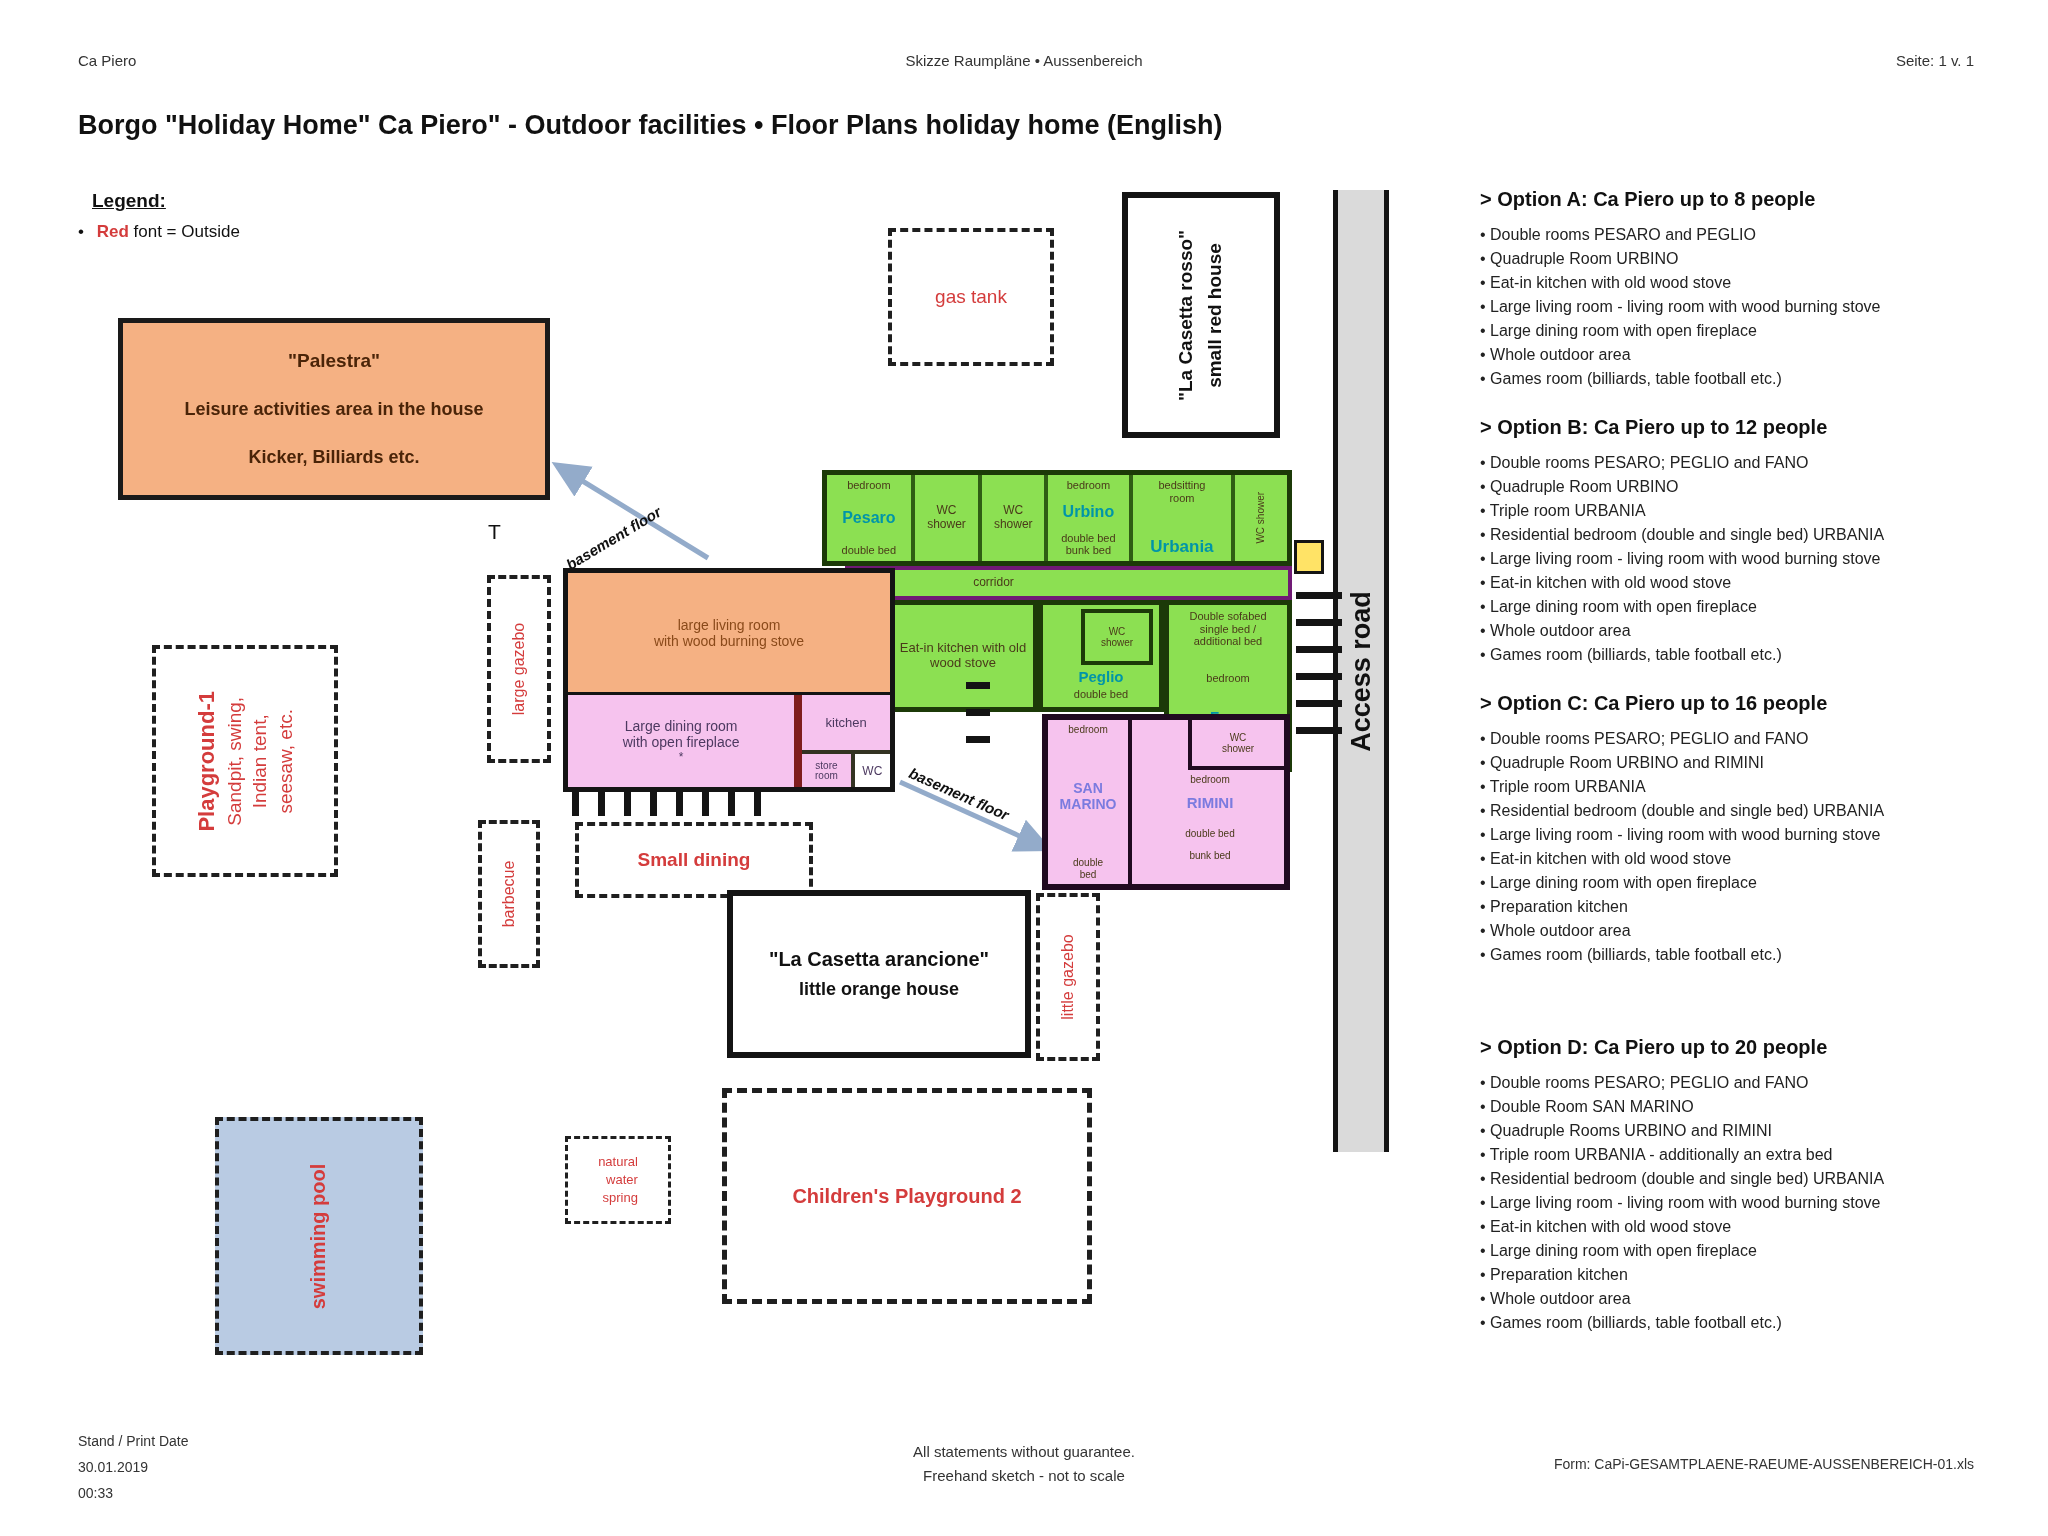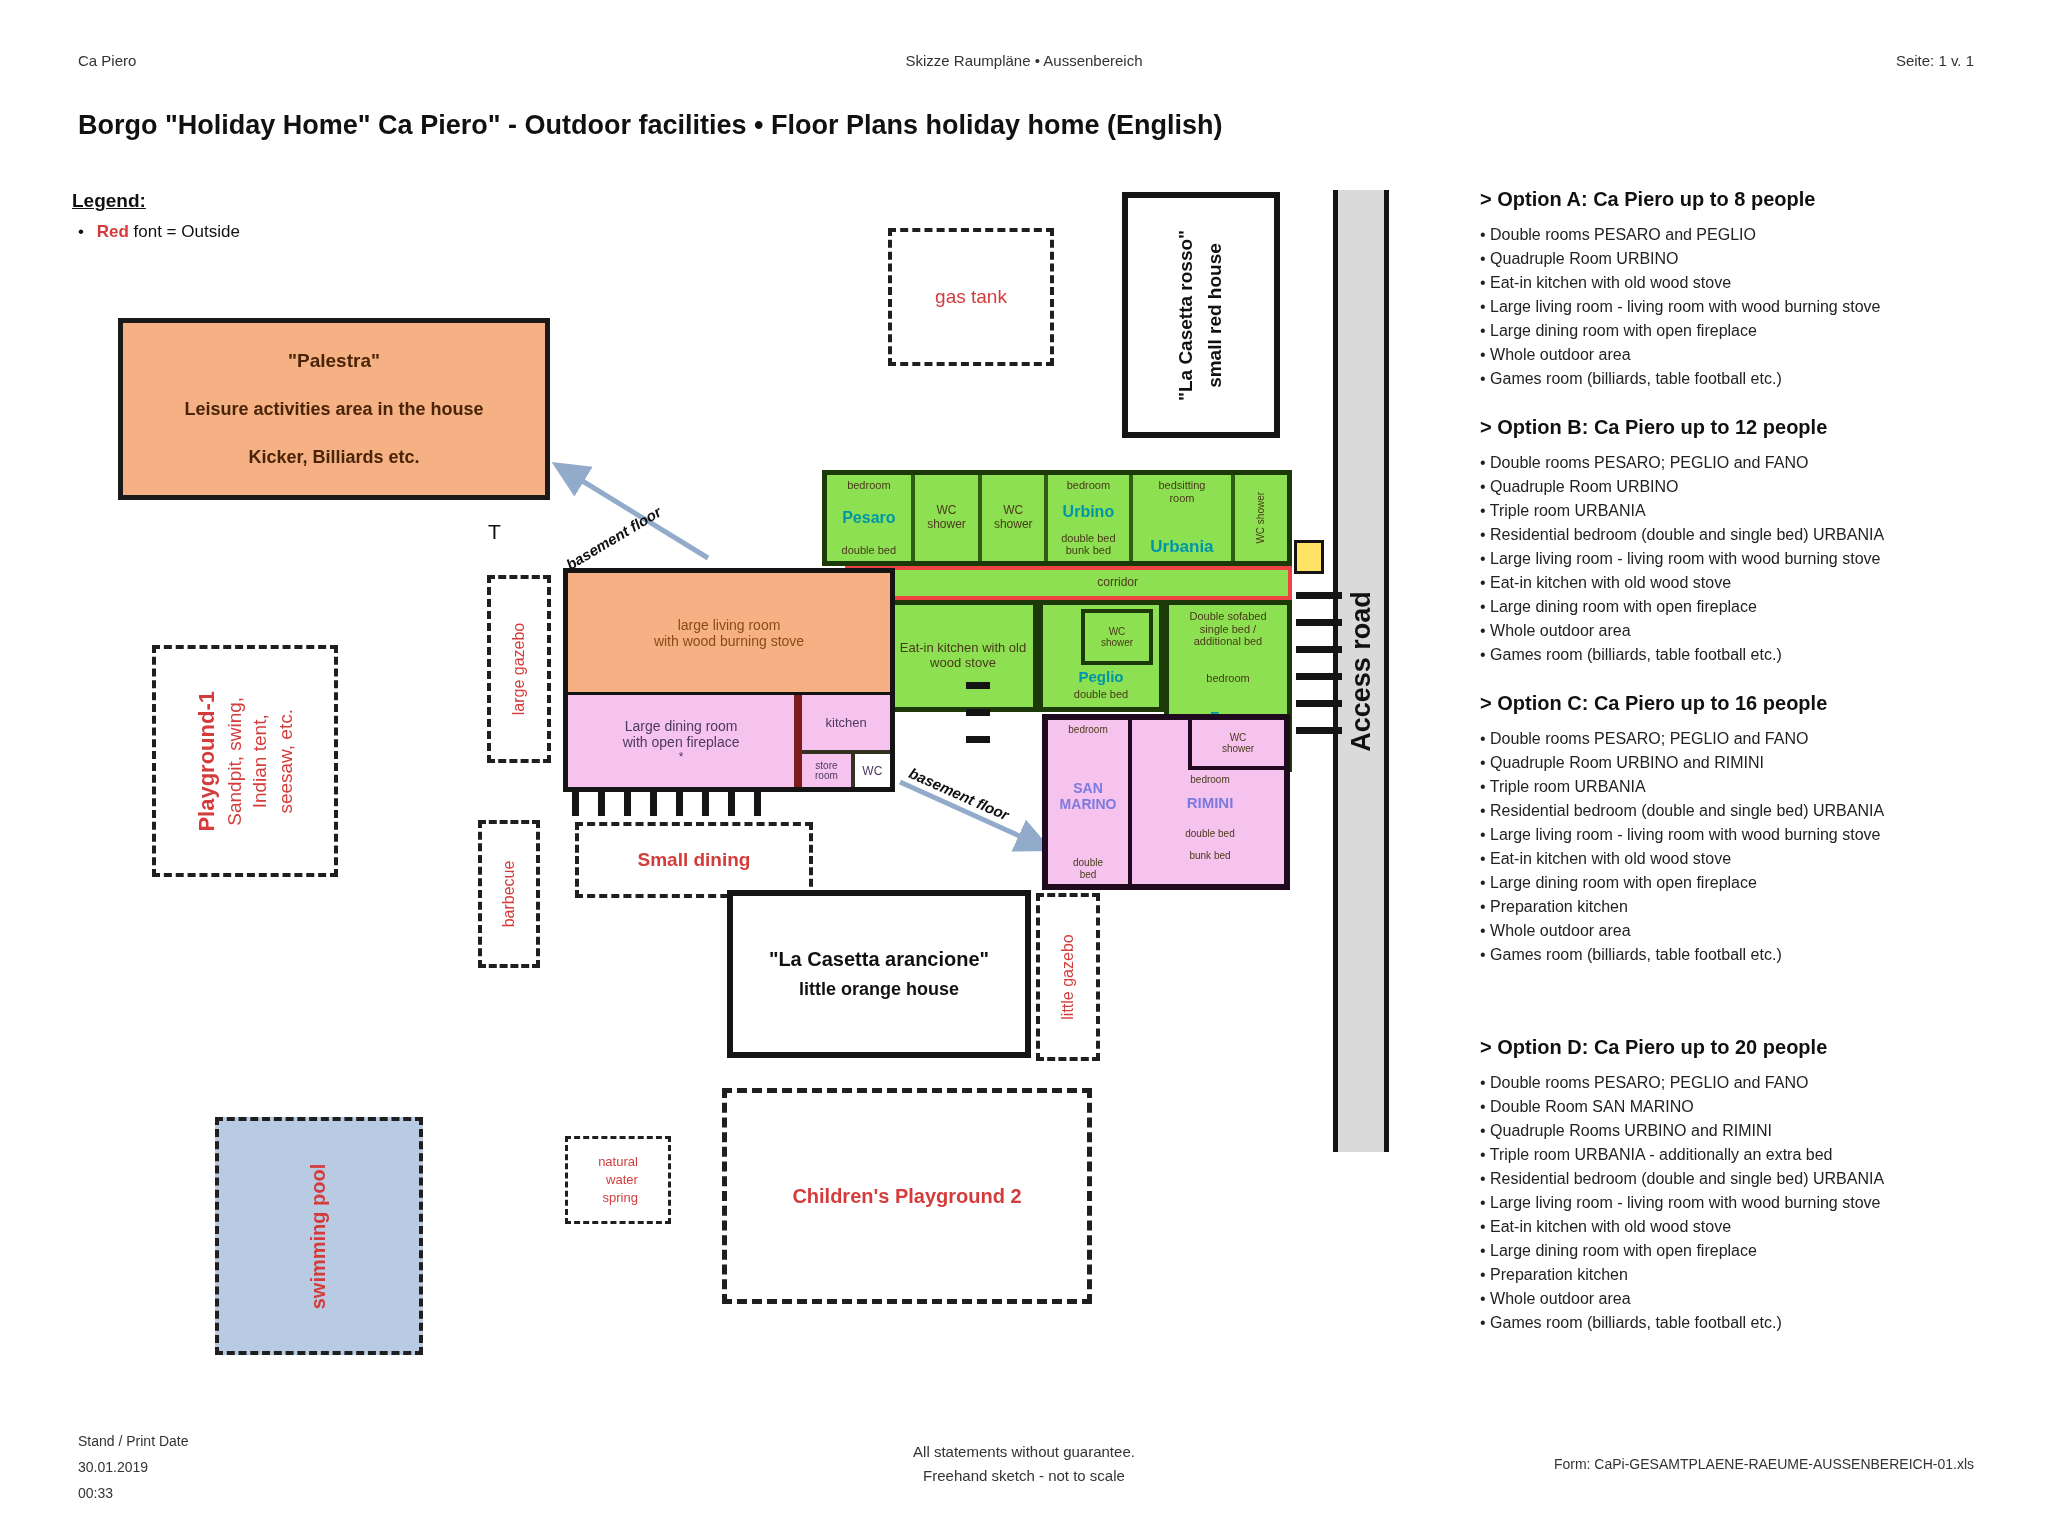--- a/index.html
+++ b/index.html
@@ -30,21 +30,21 @@
 </head>
 <body>
 
 <div id="canvas">
 
   <div class="abs hdr" style="left:78px;top:52px;">Ca Piero</div>
   <div class="abs hdr" style="left:0;right:0;top:52px;text-align:center;">Skizze Raumpläne • Aussenbereich</div>
   <div class="abs hdr" style="right:74px;top:52px;">Seite: 1 v. 1</div>
   <div class="abs" style="left:78px;top:110px;font-size:27px;font-weight:bold;color:#111;">Borgo "Holiday Home" Ca Piero" - Outdoor facilities • Floor Plans holiday home (English)</div>
 
-  <div class="abs" style="left:72px;top:190px;font-size:19px;font-weight:bold;text-decoration:underline;color:#111;">Legend:</div>
+  <div class="abs" style="left:92px;top:190px;font-size:19px;font-weight:bold;text-decoration:underline;color:#111;">Legend:</div>
   <div class="abs" style="left:78px;top:222px;font-size:17px;color:#111;">
     <span>•</span>
     <span class="red-t" style="font-weight:bold;margin-left:8px;">Red</span><span> font = Outside</span>
   </div>
 
   <div class="abs col" style="left:118px;top:318px;width:432px;height:182px;background:#f5b183;border:5px solid #1a1a1a;box-sizing:border-box;justify-content:space-evenly;color:#4a2408;font-weight:bold;">
     <div style="font-size:19px;">"Palestra"</div>
     <div style="font-size:18px;">Leisure activities area in the house</div>
     <div style="font-size:18px;">Kicker, Billiards etc.</div>
   </div>
@@ -163,21 +163,21 @@
       </div>
       <div class="teal" style="font-size:17px;">Urbania</div>
     </div>
     <div class="cf" style="flex:40;border-left:4px solid #2f5d14;">
       <div class="rot tiny" style="font-size:10px;">WC shower</div>
     </div>
   </div>
 
   <div class="abs" style="left:1294px;top:540px;width:30px;height:34px;background:#ffe366;border:3px solid #141414;box-sizing:border-box;"></div>
 
-  <div class="abs greenroom cf" style="left:845px;top:566px;width:447px;height:34px;border:4px solid #ef4444;justify-content:flex-end;">
+  <div class="abs greenroom cf" style="left:845px;top:566px;width:447px;height:34px;border:4px solid #701a75;">
     <div class="tiny" style="font-size:12px;margin-right:150px;">corridor</div>
   </div>
 
   <div class="abs greenroom gwall cf" style="left:888px;top:600px;width:150px;height:112px;padding:0 6px;">
     <div class="tiny" style="font-size:13px;text-align:center;">Eat-in kitchen with old wood stove</div>
   </div>
 
   <div class="abs greenroom gwall" style="left:1038px;top:600px;width:126px;height:112px;">
     <div class="abs col" style="right:6px;top:4px;width:72px;height:56px;border:4px solid #1c3a08;box-sizing:border-box;justify-content:center;">
       <div class="tiny" style="font-size:10px;">WC</div>

